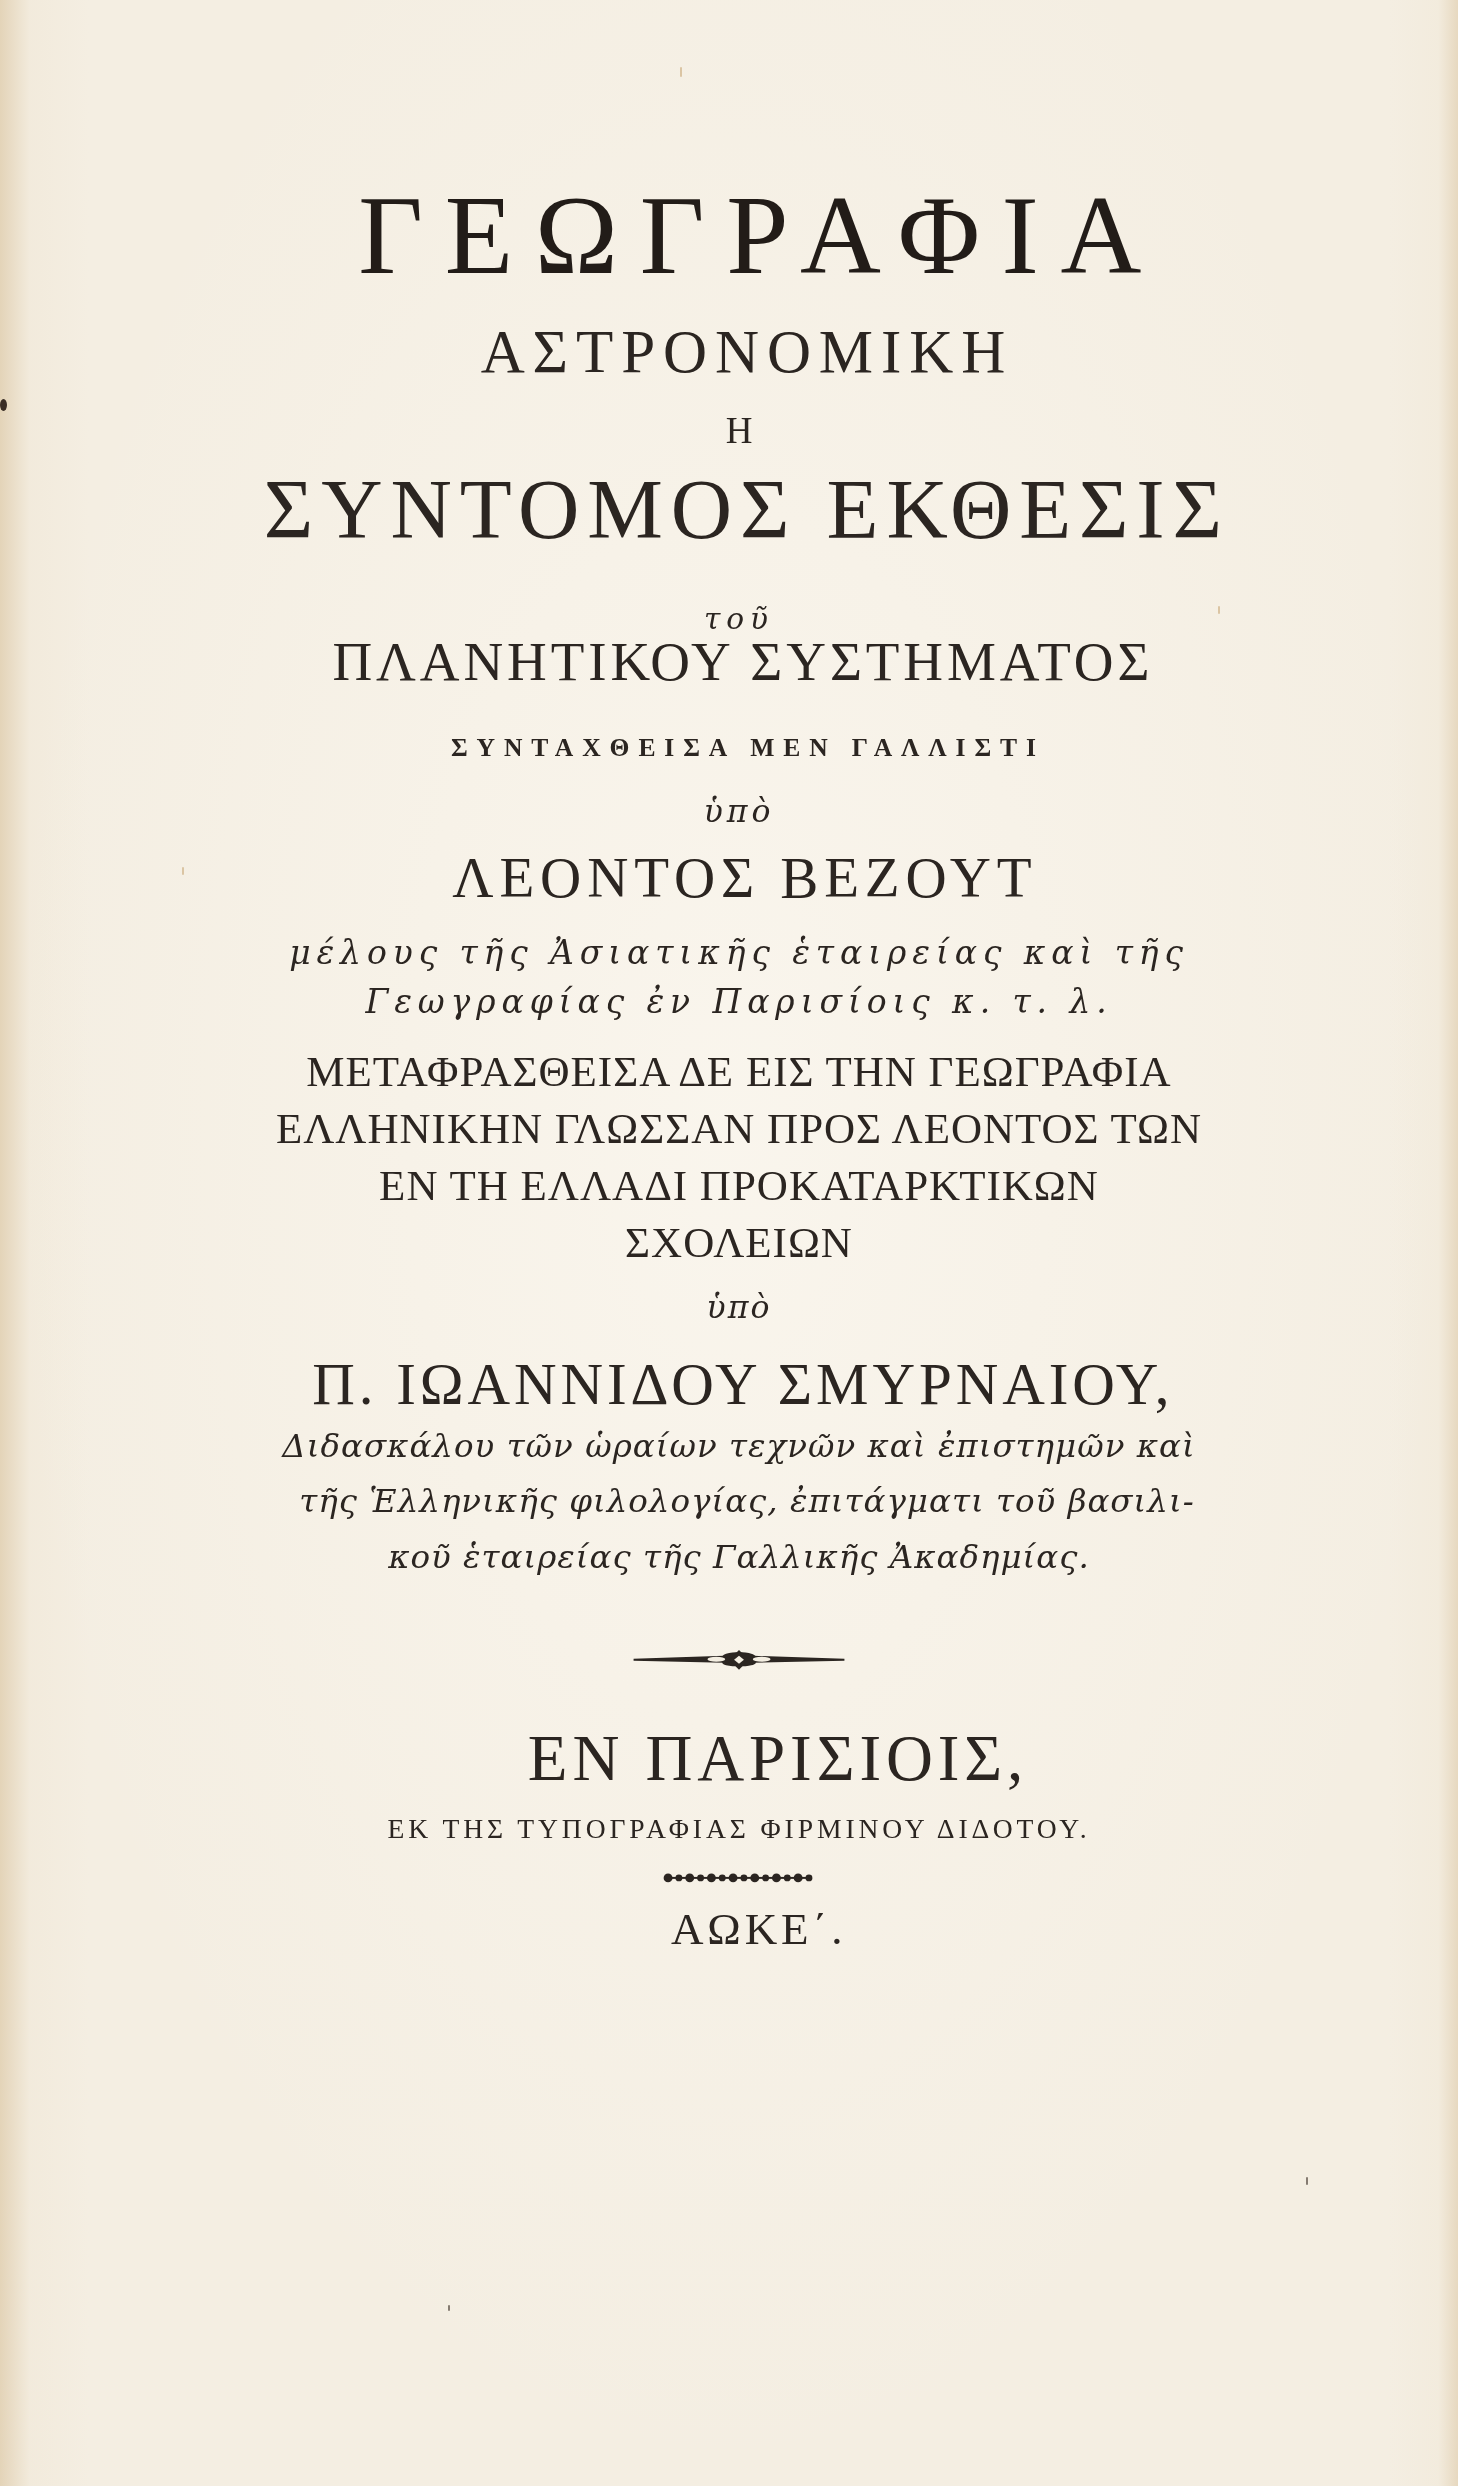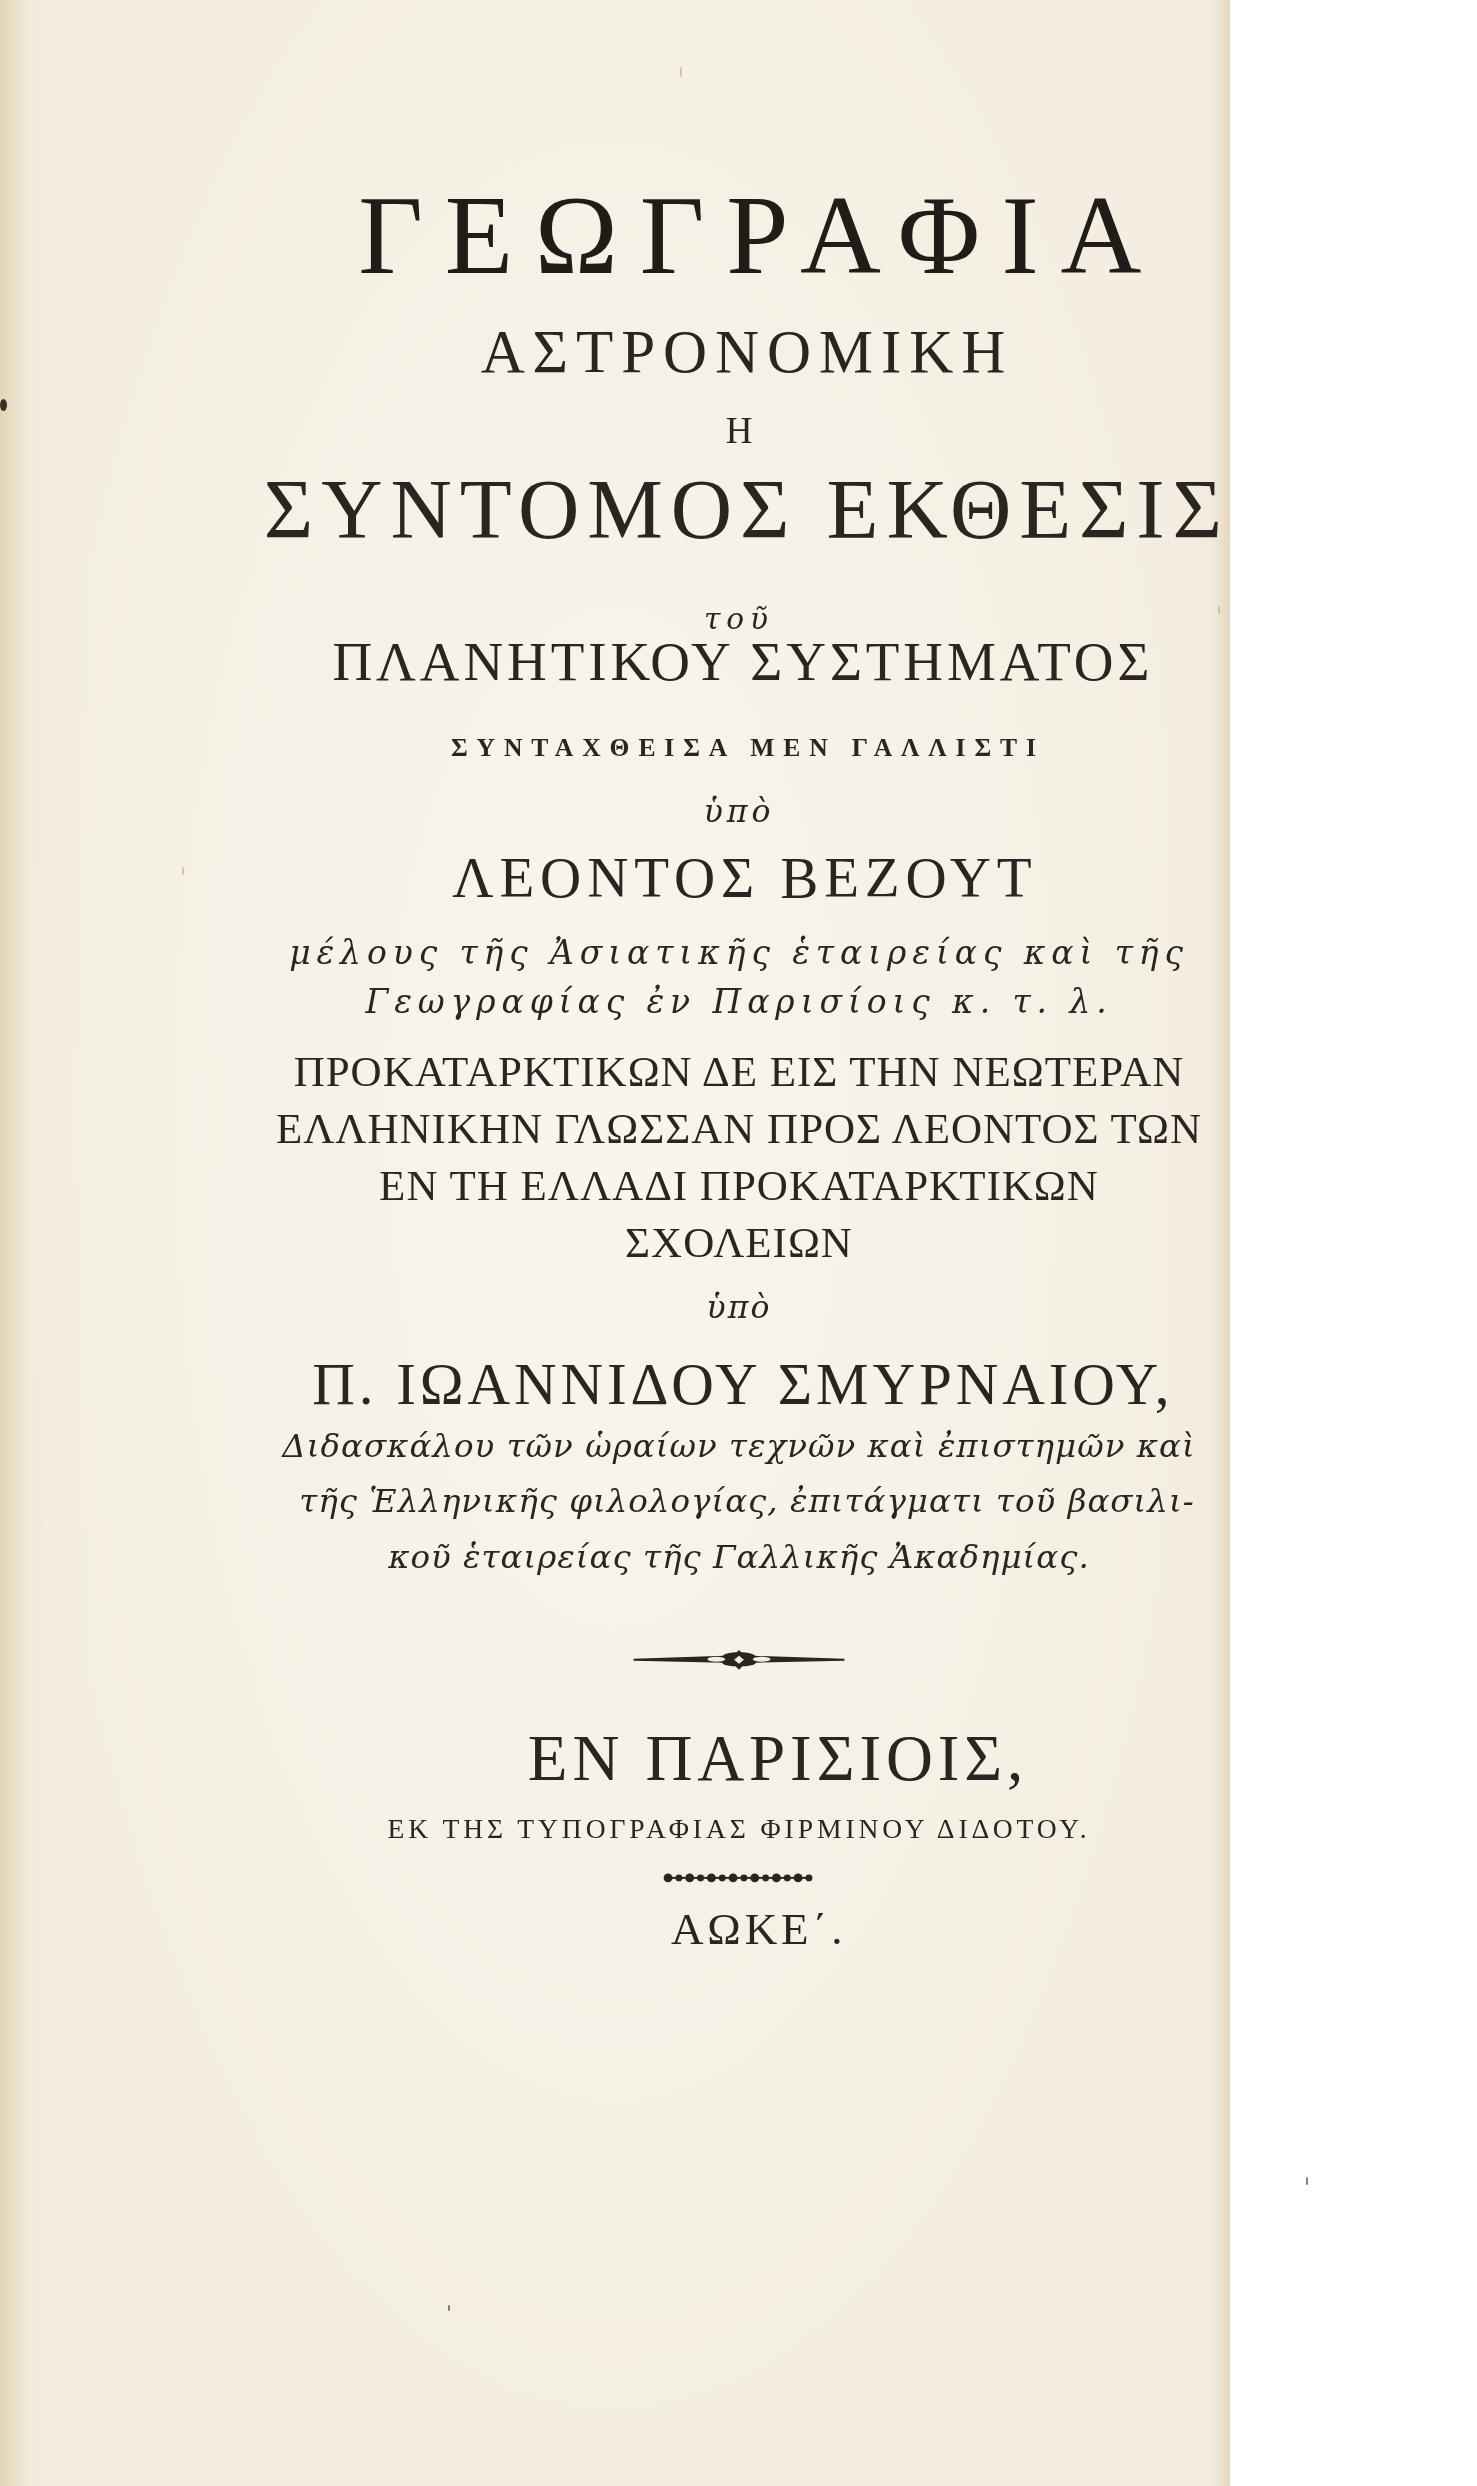--- a/index.html
+++ b/index.html
@@ -1,21 +1,21 @@
 <!DOCTYPE html>
 <html><head>
 <meta charset="utf-8">
 <style>
   html, body { margin: 0; padding: 0; }
   body {
     width: 1478px; height: 2486px; overflow: hidden;
     font-family: "DejaVu Serif", "Liberation Serif", serif;
   }
   .page {
-    position: relative; width: 1230px; height: 2486px;
+    position: relative; width: 1458px; height: 2486px;
     background: #f4eee2;
     background-image:
       radial-gradient(ellipse at 50% 45%, rgba(250,246,238,0.9) 0%, rgba(245,239,227,0.0) 70%),
       linear-gradient(to right, rgba(214,190,150,0.55) 0px, rgba(236,224,202,0.25) 29.6px, rgba(245,239,227,0) 89px),
       linear-gradient(to left, rgba(214,190,150,0.45) 0px, rgba(236,224,202,0.2) 19.7px, rgba(245,239,227,0) 69px);
     color: #2b2521;
   }
   .line {
     position: absolute; left: 0; width: 1478px; text-align: center;
     white-space: nowrap; line-height: 1;
@@ -53,21 +53,21 @@
   <div class="line caps" style="top:735px;font-size:25.6px;letter-spacing:8.9px;font-weight:bold;padding-left:8.9px;">ΣΥΝΤΑΧΘΕΙΣΑ ΜΕΝ ΓΑΛΛΙΣΤΙ</div>
 
   <div class="line ital" style="top:796px;font-size:31.5px;letter-spacing:3.9px;">ὑπὸ</div>
 
   <div class="line caps" style="top:849px;font-size:57px;letter-spacing:5.9px;padding-left:5.9px;">ΛΕΟΝΤΟΣ ΒΕΖΟΥΤ</div>
 
   <div class="line ital" style="top:936px;font-size:33px;letter-spacing:5.9px;">μέλους τῆς Ἀσιατικῆς ἑταιρείας καὶ τῆς</div>
 
   <div class="line ital" style="top:985px;font-size:33px;letter-spacing:5.9px;">Γεωγραφίας ἐν Παρισίοις κ. τ. λ.</div>
 
-  <div class="line caps" style="top:1050px;font-size:43px;letter-spacing:1px;">ΠΡΟΚΑΤΑΡΚΤΙΚΩΝ ΔΕ ΕΙΣ ΤΗΝ ΝΕΩΤΕΡΑΝ</div>
+  <div class="line caps" style="top:1050px;font-size:43px;letter-spacing:1px;">ΜΕΤΑΦΡΑΣΘΕΙΣΑ ΔΕ ΕΙΣ ΤΗΝ ΓΕΩΓΡΑΦΙΑ</div>
 
   <div class="line caps" style="top:1107px;font-size:43px;letter-spacing:1px;">ΕΛΛΗΝΙΚΗΝ ΓΛΩΣΣΑΝ ΠΡΟΣ ΛΕΟΝΤΟΣ ΤΩΝ</div>
 
   <div class="line caps" style="top:1164px;font-size:43px;letter-spacing:1px;">ΕΝ ΤΗ ΕΛΛΑΔΙ ΠΡΟΚΑΤΑΡΚΤΙΚΩΝ</div>
 
   <div class="line caps" style="top:1221px;font-size:43px;letter-spacing:1px;">ΣΧΟΛΕΙΩΝ</div>
 
   <div class="line ital" style="top:1292px;font-size:31.5px;letter-spacing:2px;">ὑπὸ</div>
 
   <div class="line caps" style="top:1355px;font-size:59px;letter-spacing:3.9px;padding-left:3.9px;">Π. ΙΩΑΝΝΙΔΟΥ ΣΜΥΡΝΑΙΟΥ,</div>

